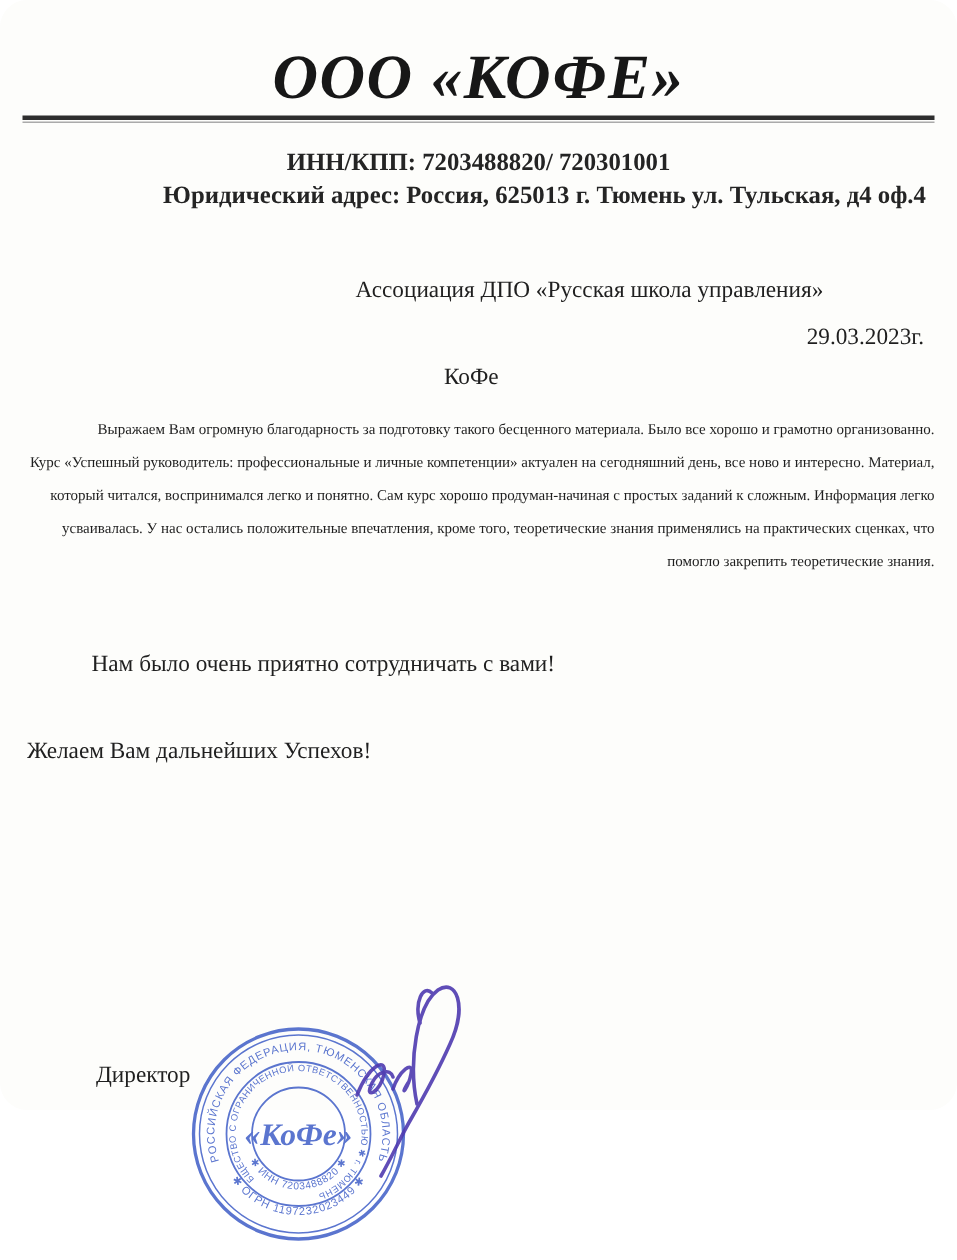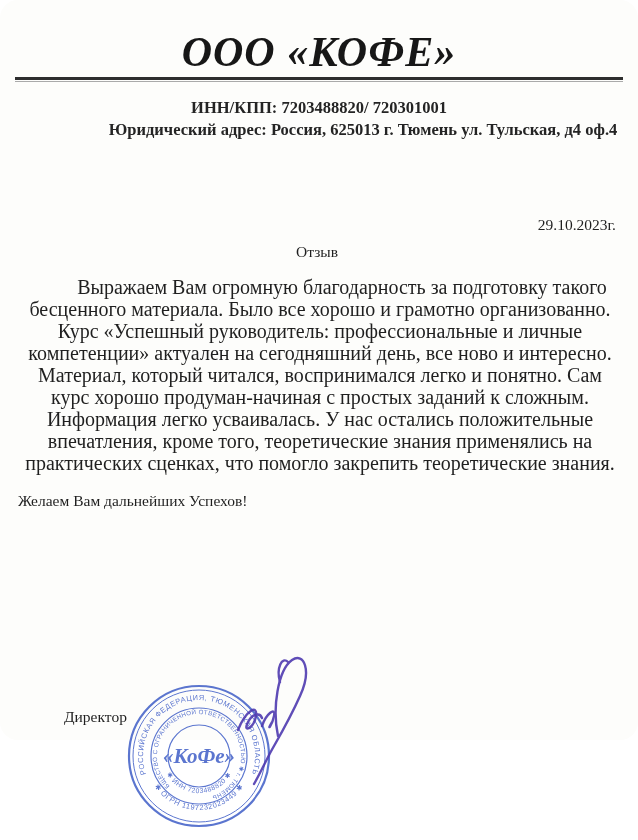--- a/index.html
+++ b/index.html
@@ -38,23 +38,23 @@
   .doc-date{
     position:absolute; top:216px; right:22px;
     font-size:15.5px;
   }
   .doc-title{
     position:absolute; top:243px; left:296px;
     font-size:15.5px;
   }
   .body-paragraph{
     position:absolute; top:276px; left:17px; width:606px;
-    font-size:20px; line-height:22px;
+    font-size:10px; line-height:22px;
     text-indent:44px;
-    text-align:center;
+    text-align:right;
   }
   .thanks-line{
     position:absolute; top:434px; left:17px; width:606px;
     font-size:15.5px; text-indent:44px;
   }
   .closing-line{
     position:absolute; top:492px; left:18px;
     font-size:15.5px;
   }
   .director-label{
@@ -85,24 +85,26 @@
   <div class="company-title">ООО «КОФЕ»</div>
 
   <div class="rule-wrap">
     <div class="rule-thick"></div>
     <div class="rule-thin"></div>
   </div>
 
   <div class="letterhead-line inn-line">ИНН/КПП: 7203488820/ 720301001</div>
   <div class="letterhead-line addr-line">Юридический адрес: Россия, 625013 г. Тюмень ул. Тульская, д4 оф.4</div>
 
-  <div class="doc-date">29.10.2023г.</div>
-  <div class="doc-title">Отзыв</div>
+  <div class="recipient">Ассоциация ДПО «Русская школа управления»</div>
+  <div class="doc-date">29.03.2023г.</div>
+  <div class="doc-title">КоФе</div>
 
   <div class="body-paragraph">Выражаем Вам огромную благодарность за подготовку такого бесценного материала. Было все хорошо и грамотно организованно. Курс «Успешный руководитель: профессиональные и личные компетенции» актуален на сегодняшний день, все ново и интересно. Материал, который читался, воспринимался легко и понятно. Сам курс хорошо продуман-начиная с простых заданий к сложным. Информация легко усваивалась. У нас остались положительные впечатления, кроме того, теоретические знания применялись на практических сценках, что помогло закрепить теоретические знания.</div>
+  <div class="thanks-line">Нам было очень приятно сотрудничать с вами!</div>
   <div class="closing-line">Желаем Вам дальнейших Успехов!</div>
 
   <div class="director-label">Директор</div>
 
   <svg class="stamp" viewBox="0 0 150 150" xmlns="http://www.w3.org/2000/svg">
     <g stroke="#3f5ec7" fill="none">
       <circle cx="75" cy="75" r="70" stroke-width="2.2"></circle>
       <circle cx="75" cy="75" r="66" stroke-width="1"></circle>
       <circle cx="75" cy="75" r="48" stroke-width="1.2"></circle>
       <circle cx="75" cy="75" r="31" stroke-width="1.2"></circle>

